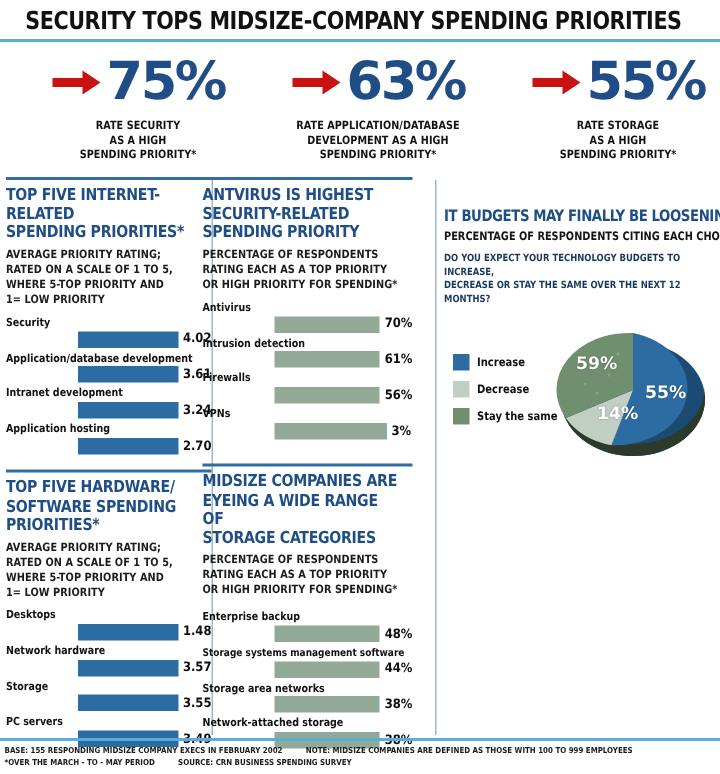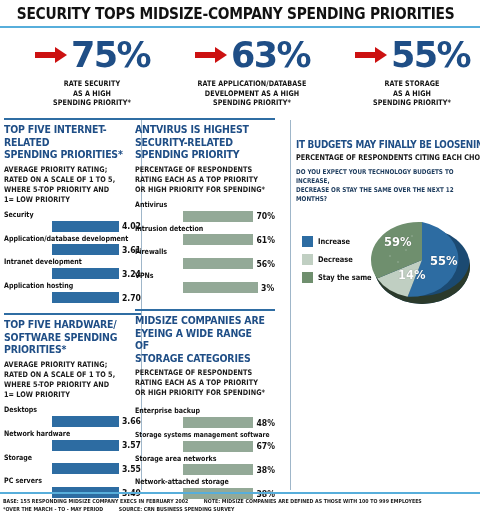--- a/index.html
+++ b/index.html
@@ -234,21 +234,21 @@
           TOP FIVE HARDWARE/<br>SOFTWARE SPENDING<br>PRIORITIES*
         </div>
         <div class="sec-sub">
           AVERAGE PRIORITY RATING;<br>RATED ON A SCALE OF 1 TO 5,<br>WHERE 5-TOP PRIORITY AND<br>1= LOW PRIORITY
         </div>
         <div class="bars">
           <div class="bar-item">
             <div class="bar-label">Desktops</div>
             <div class="bar-row">
               <div class="bar-fill bar-blue" style="width:116px"></div>
-              <span class="bar-val">3.66</span>
+              <span class="bar-val">1.48</span>
             </div>
           </div>
           <div class="bar-item">
             <div class="bar-label">Network hardware</div>
             <div class="bar-row">
               <div class="bar-fill bar-blue" style="width:113px"></div>
               <span class="bar-val">3.57</span>
             </div>
           </div>
           <div class="bar-item">
@@ -326,21 +326,21 @@
             <div class="bar-label">Enterprise backup</div>
             <div class="bar-row">
               <div class="bar-fill bar-sage" style="width:111px"></div>
               <span class="bar-val">48%</span>
             </div>
           </div>
           <div class="bar-item">
             <div class="bar-label" style="font-size:7px">Storage systems management software</div>
             <div class="bar-row">
               <div class="bar-fill bar-sage" style="width:102px"></div>
-              <span class="bar-val">67%</span>
+              <span class="bar-val">44%</span>
             </div>
           </div>
           <div class="bar-item">
             <div class="bar-label">Storage area networks</div>
             <div class="bar-row">
               <div class="bar-fill bar-sage" style="width:88px"></div>
               <span class="bar-val">38%</span>
             </div>
           </div>
           <div class="bar-item">

